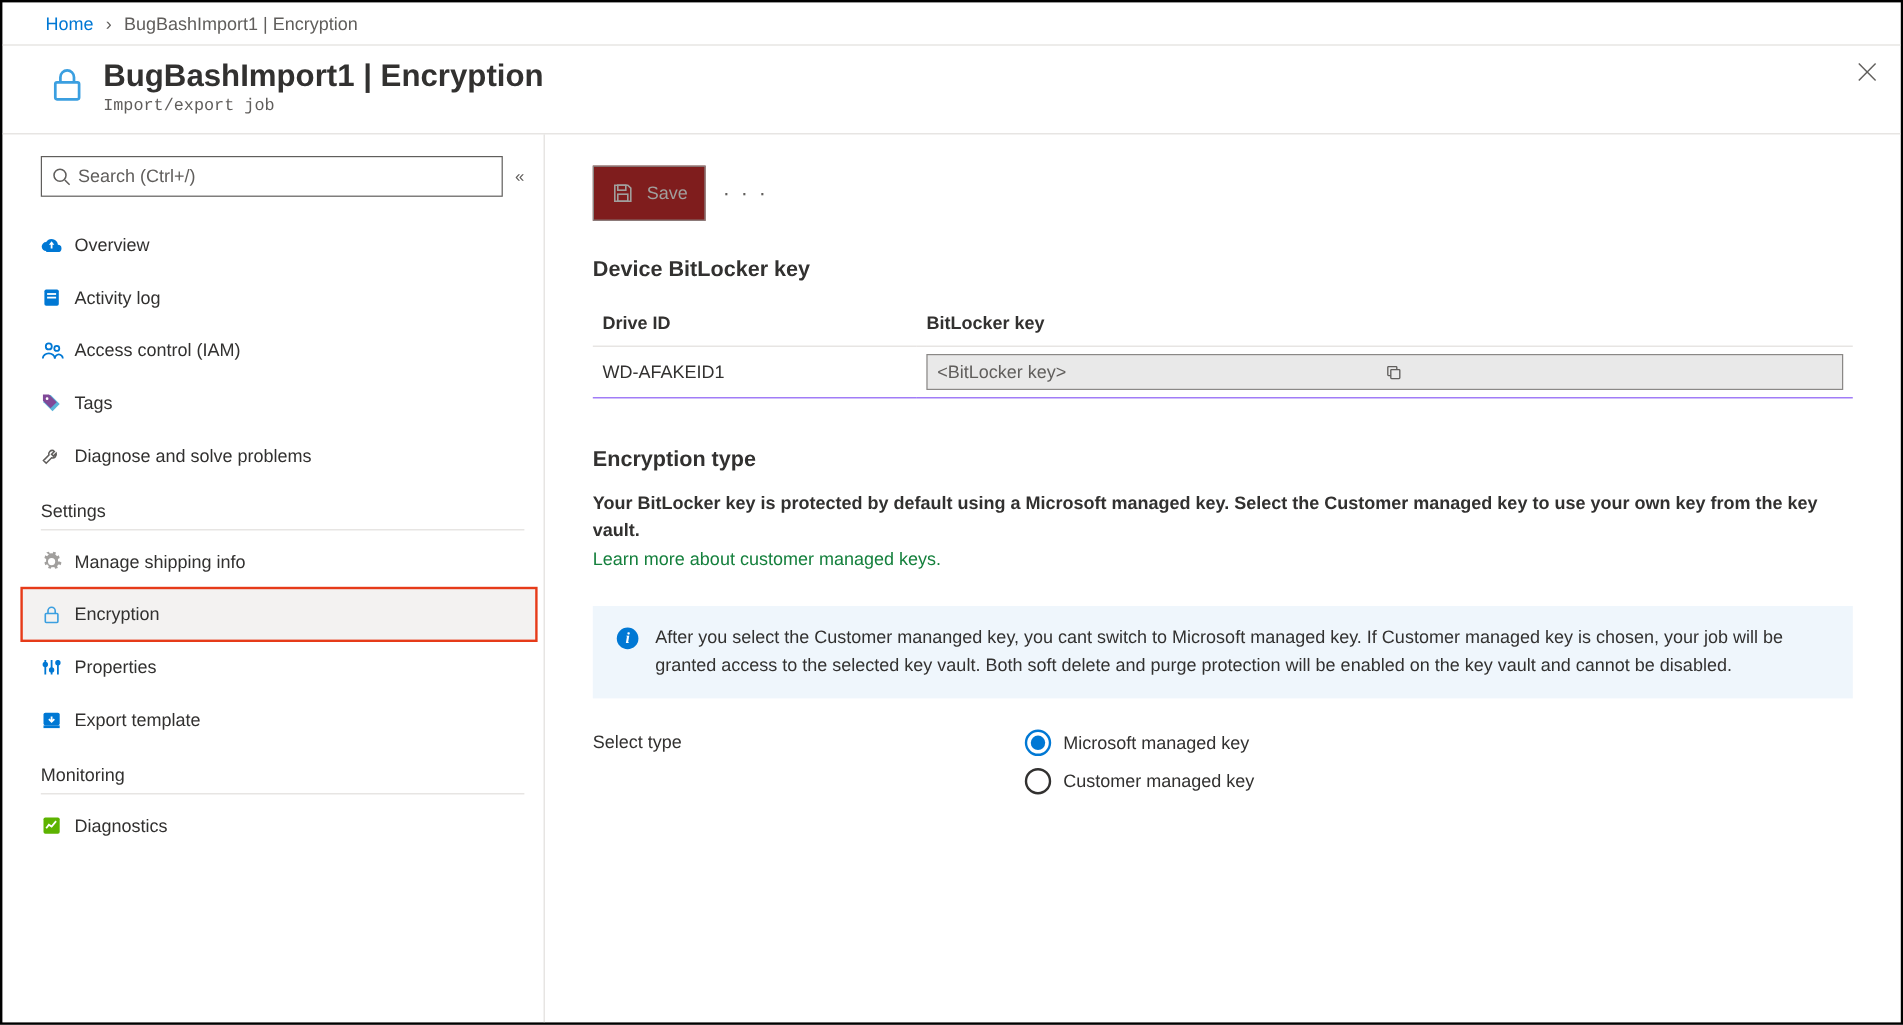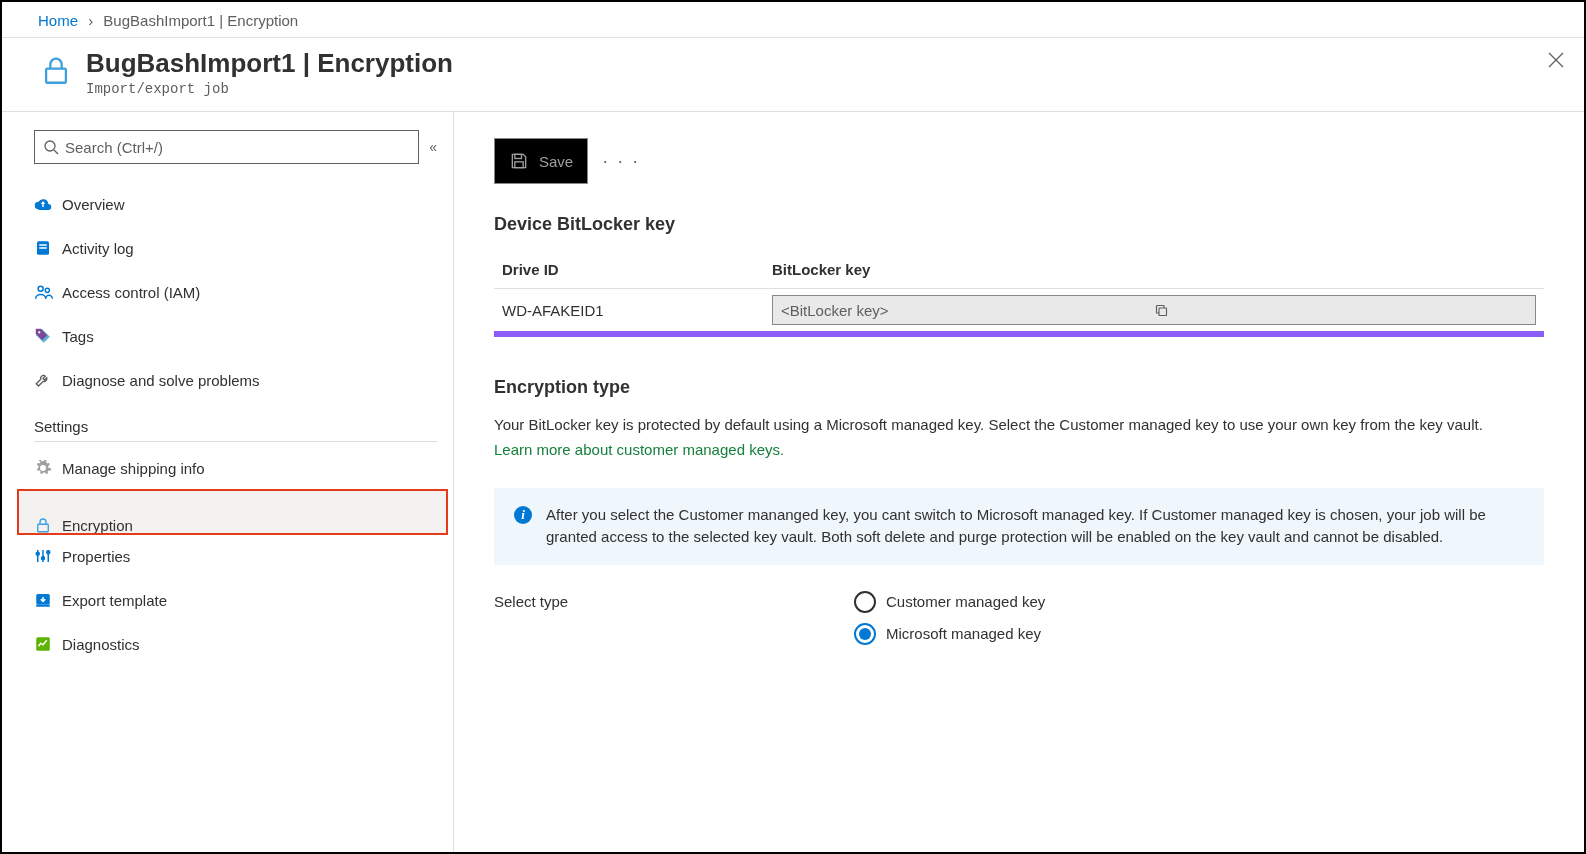--- a/index.html
+++ b/index.html
@@ -85,75 +85,74 @@
     display: flex; align-items: center; justify-content: flex-start;
   }
   .nav-item.selected {
     background: #f3f2f1;
     outline: 2px solid #e63b19;
     outline-offset: -1px;
     margin-left: -16px;
     margin-right: -10px;
     padding-left: 16px;
     padding-right: 10px;
-    align-items: flex-end;
   }
   .section-header {
     font-size: 15px;
     font-weight: 400;
     color: #323130;
     margin-top: 16px;
     margin-bottom: 4px;
     border-bottom: 1px solid #e1dfdd;
     padding-bottom: 6px;
   }
 
   .main {
     flex: 1;
     padding: 26px 40px 0 40px;
     overflow-y: auto;
   }
   .toolbar { display: flex; align-items: center; margin-bottom: 30px; }
   .save-btn {
     display: flex; align-items: center;
     border: 1px solid #8a8886;
-    background: #000000;
+    background: #7f1d1d;
     height: 46px;
     padding: 0 14px;
     color: #a19f9d;
     font-size: 15px;
     cursor: pointer;
   }
   .save-btn .disk { margin-right: 10px; }
   .more-btn { margin-left: 14px; color: #605e5c; cursor: pointer; font-size: 18px; letter-spacing: 2px; }
 
   .section-title { font-size: 18px; font-weight: 600; margin-bottom: 16px; }
   .table { width: 100%; border-collapse: collapse; margin-bottom: 40px; }
   .table th {
     text-align: left; font-weight: 600; font-size: 15px;
     padding: 10px 8px;
   }
   .table td {
     padding: 6px 8px;
     border-top: 1px solid #e1dfdd;
-    border-bottom: 6px solid #8b5cf6;
+    border-bottom: 1px solid #8b5cf6;
     font-size: 15px;
   }
   .key-input {
     display: flex;
     align-items: center;
     background: #e9e9e9;
     border: 1px solid #8a8886;
     height: 30px;
     padding: 0 8px;
   }
   .key-input span { flex: 1; color: #605e5c; }
   .copy-btn { cursor: pointer; color: #605e5c; }
 
-  .desc { font-size: 15px; line-height: 1.5; margin-bottom: 4px; }
+  .desc { font-size: 15px; line-height: 1.5; margin-bottom: 4px; font-weight: bold; }
   .link { color: #15803d; text-decoration: none; font-size: 15px; }
 
   .info-box {
     background: #eff6fc;
     padding: 16px 20px;
     display: flex;
     margin-top: 30px;
     margin-bottom: 26px;
   }
   .info-box .info-icon {
@@ -317,20 +316,21 @@
       <span class="icon-slot">
         <svg width="18" height="18" viewBox="0 0 24 24" fill="#0078d4">
             <rect x="3" y="4" width="18" height="14" rx="2"></rect>
             <path d="M12 8v6m-3-3l3 3 3-3" stroke="#fff" stroke-width="2" fill="none"></path>
             <rect x="3" y="18" width="18" height="3" fill="#0078d4"></rect>
           </svg>
       </span>
       <span>Export template</span>
     </div>
 
+    <div class="section-header">Monitoring</div>
 
     <div class="nav-item">
       <span class="icon-slot">
         <svg width="18" height="18" viewBox="0 0 24 24" fill="#5db300">
             <rect x="3" y="3" width="18" height="18" rx="2"></rect>
             <path d="M6 15l3-4 3 2 5-6" stroke="#fff" stroke-width="2" fill="none"></path>
           </svg>
       </span>
       <span>Diagnostics</span>
     </div>
@@ -383,23 +383,23 @@
 
     <div class="info-box">
       <div class="info-icon">i</div>
       <div class="info-text">After you select the Customer mananged key, you cant switch to Microsoft managed key. If Customer managed key is chosen, your job will be granted access to the selected key vault. Both soft delete and purge protection will be enabled on the key vault and cannot be disabled.</div>
     </div>
 
     <div class="radio-group">
       <div class="radio-label-col">Select type</div>
       <div class="radio-options">
         <div class="radio-row">
+          <div class="radio-circle checked"></div>
+          <span class="radio-text">Microsoft managed key</span>
+        </div>
+        <div class="radio-row">
           <div class="radio-circle"></div>
           <span class="radio-text">Customer managed key</span>
         </div>
-        <div class="radio-row">
-          <div class="radio-circle checked"></div>
-          <span class="radio-text">Microsoft managed key</span>
-        </div>
       </div>
     </div>
   </div>
 </div>
 
 </body></html>

